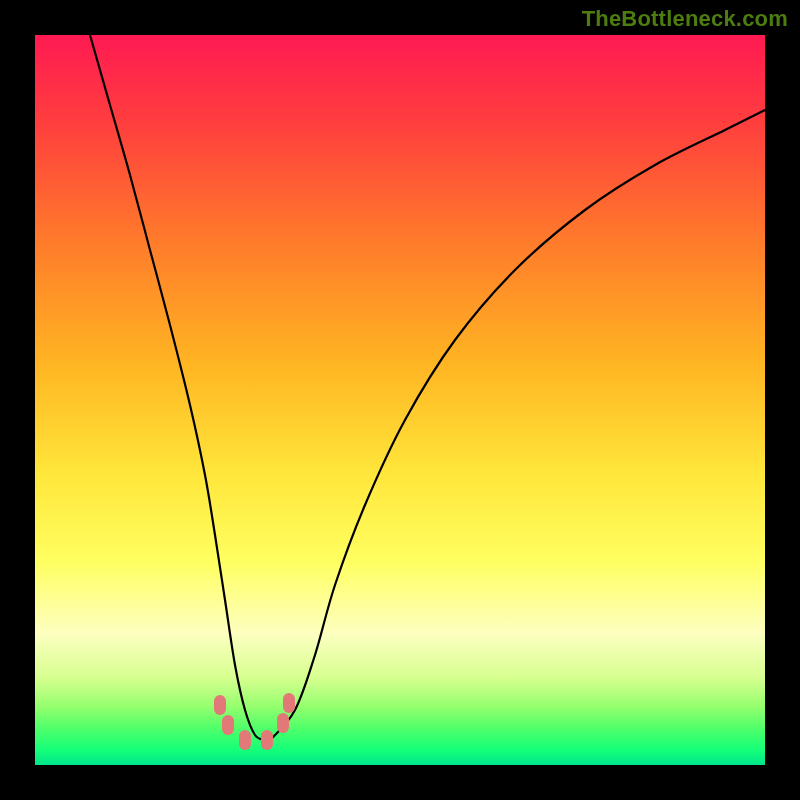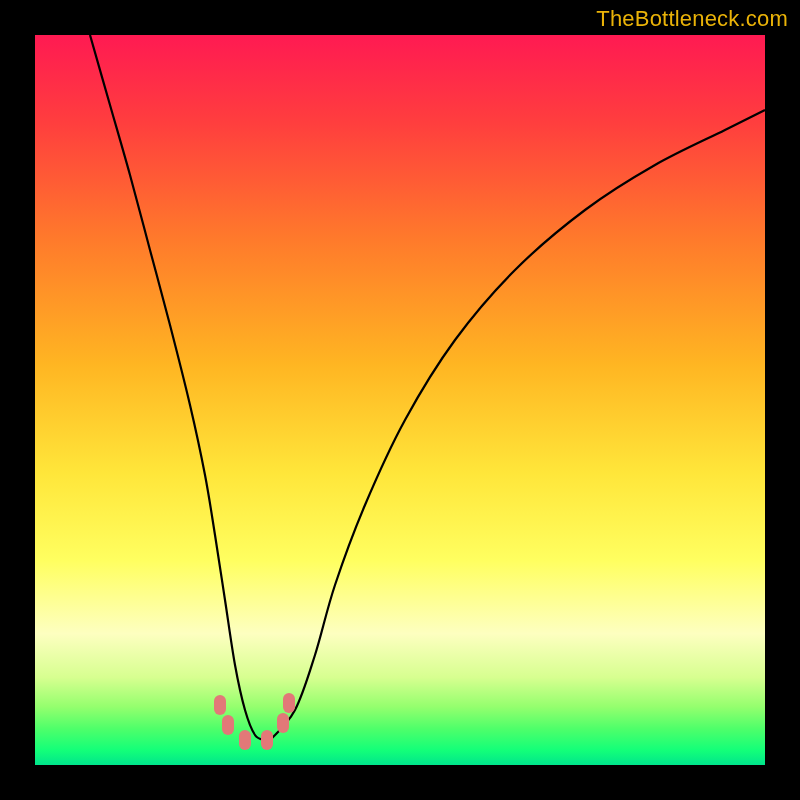--- a/index.html
+++ b/index.html
@@ -37,23 +37,23 @@
       #95ff6e 92%,
       #4fff6a 95%,
       #13ff79 98%,
       #00e58c 100%
     );
   }
   .watermark {
     position: absolute;
     top: 6px;
     right: 12px;
-    color: #eab308;
+    color: #4d7c0f;
     font-size: 22px;
-    font-weight: 400;
+    font-weight: 700;
     letter-spacing: 0.2px;
   }
   svg.curve {
     position: absolute;
     top: 0;
     left: 0;
   }
 </style>
 </head>
 <body>

